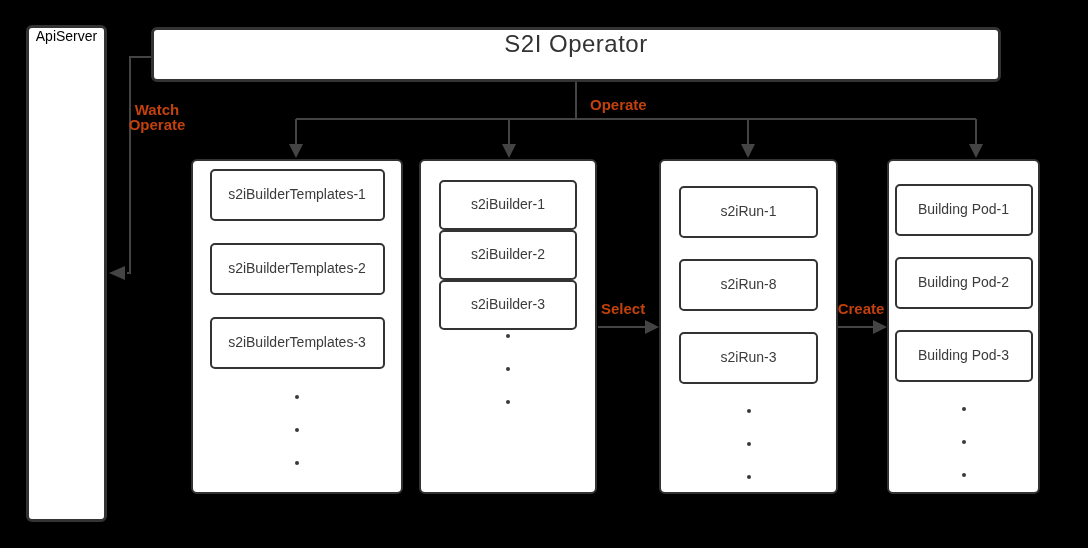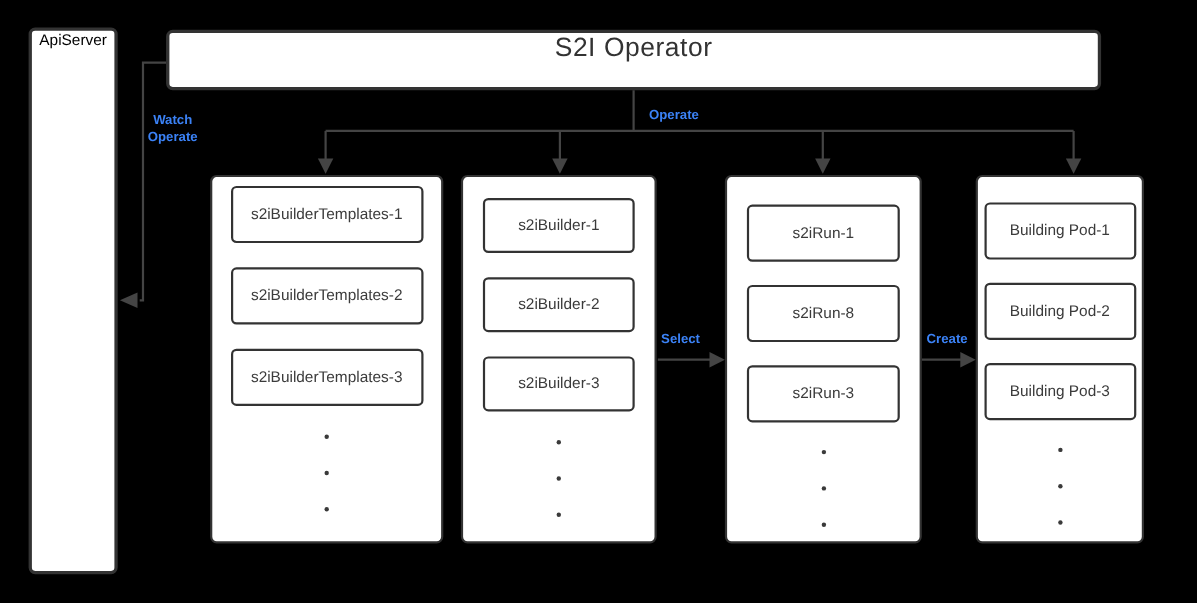--- a/index.html
+++ b/index.html
@@ -49,28 +49,28 @@
     background: #ffffff;
     border: 2px solid #333333;
     border-radius: 5px;
     box-sizing: border-box;
     display: flex; align-items: center; justify-content: center;
     text-align: center;
     font-size: 14px; color: #3b3b3b; line-height: 1.55;
     flex: none;
   }
   .col-1 .item { width: 175px; height: 52px; margin-bottom: 22px; padding: 0 14px; }
-  .col-2 .item { width: 138px; height: 50px; margin-bottom: 22px; }
+  .col-2 .item { width: 138px; height: 50px; }
   .col-3 .item { width: 139px; height: 52px; margin-bottom: 21px; }
   .col-4 .item { width: 138px; height: 52px; margin-bottom: 21px; }
   .dots { display: flex; flex-direction: column; align-items: center; gap: 29px; margin-top: 4px; }
   .dot { width: 4px; height: 4px; border-radius: 50%; background: #3a3a3a; }
   .edge-label {
     position: absolute; z-index: 2;
-    font-size: 12px; font-weight: 700; color: #3b82f6; line-height: 15px;
+    font-size: 15px; font-weight: 700; color: #c2410c; line-height: 15px;
   }
   .watch-label  { left: 128px; top: 102px; width: 58px; text-align: center; }
   .operate-label{ left: 590px; top: 97px; }
   .select-label { left: 601px; top: 301px; width: 56px; text-align: left; }
   .create-label { left: 833px; top: 301px; width: 56px; text-align: center; }
 </style>
 </head>
 <body>
 
 <div class="stage">

